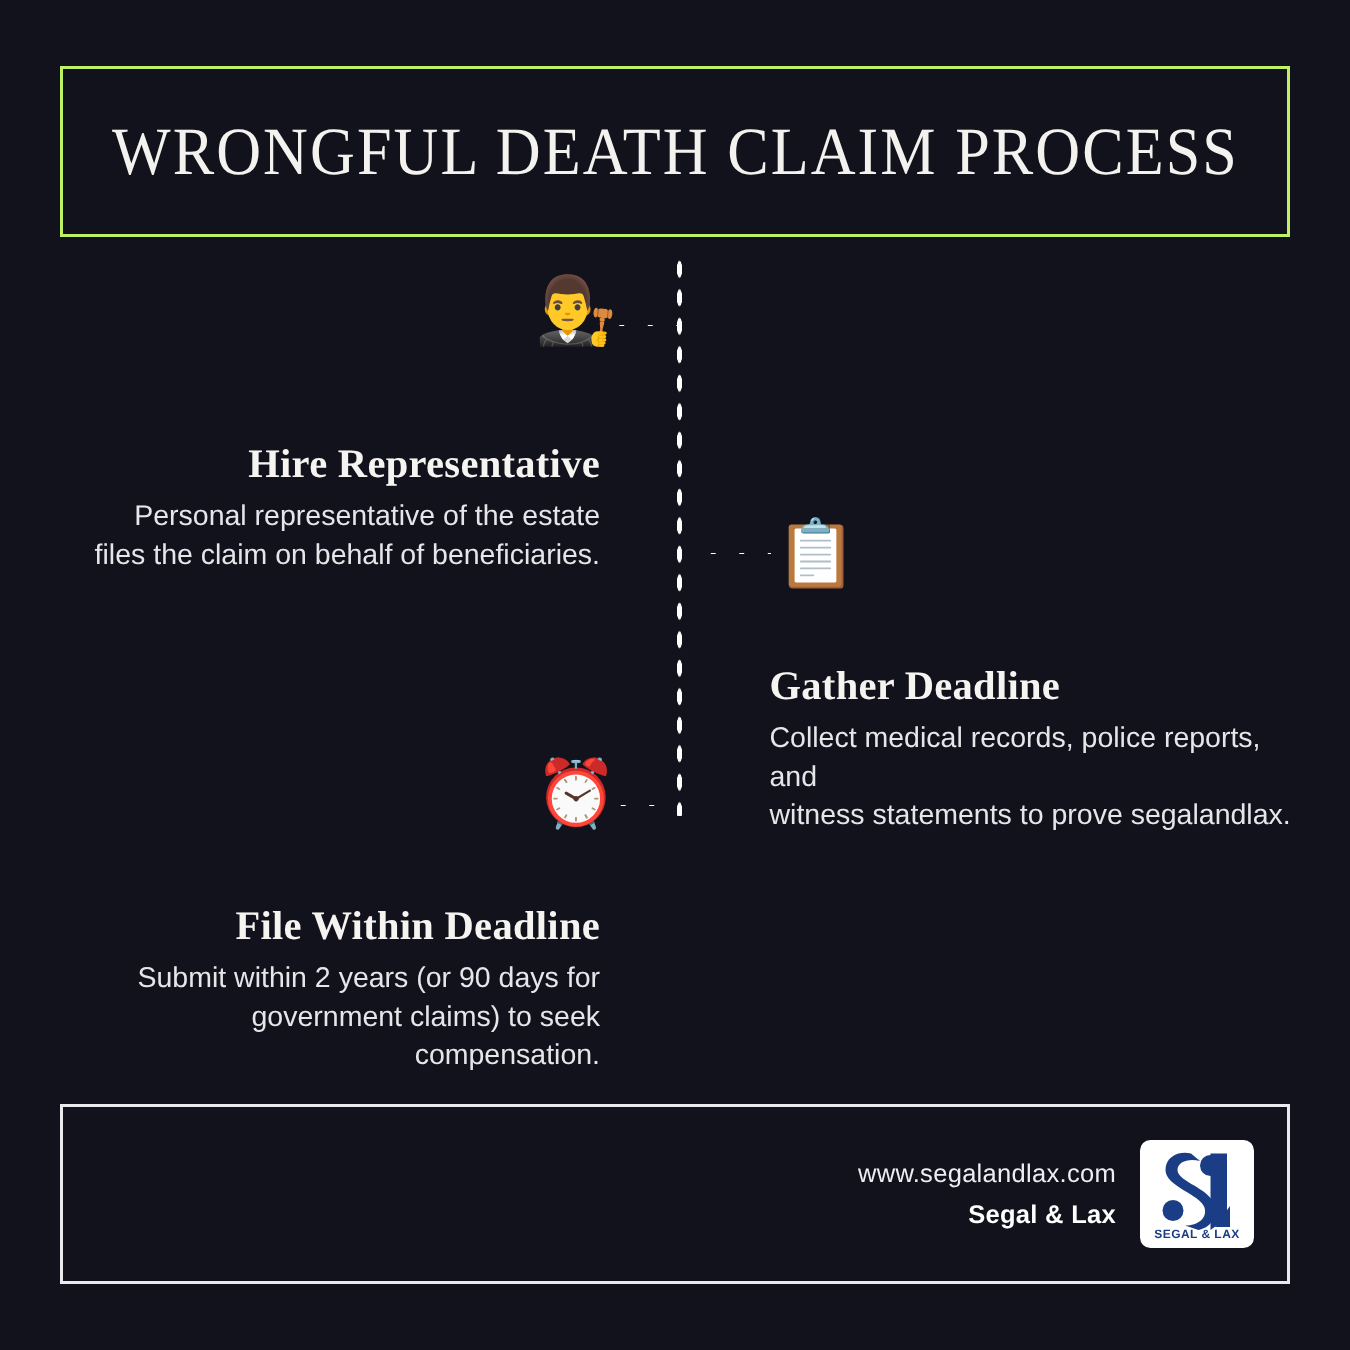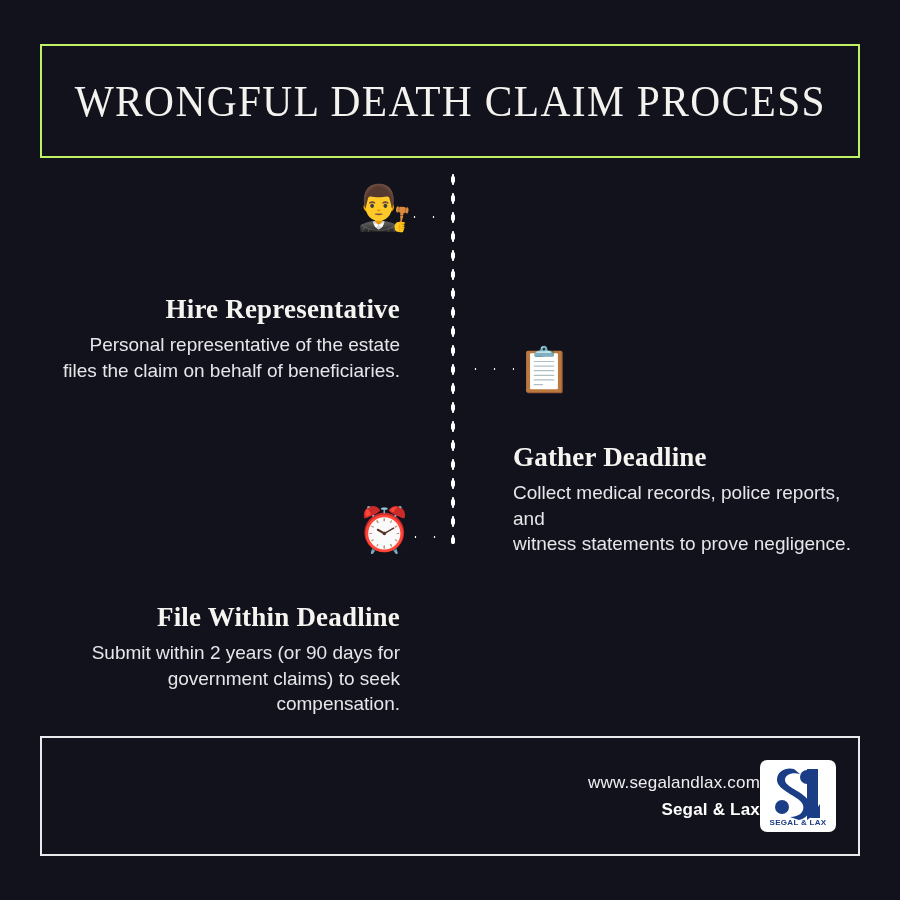--- a/index.html
+++ b/index.html
@@ -116,20 +116,21 @@
     border: 2px solid #e9e9ee;
     box-sizing: border-box;
   }
   .footer-inner {
     position: absolute;
     right: 22px;
     top: 50%;
     transform: translateY(-50%);
     display: flex;
     align-items: center;
+    gap: 16px;
     margin-left: 36px;
   }
   .footer-text { text-align: right; }
   .footer-url {
     font-family: "Liberation Sans", sans-serif;
     font-size: 17px;
     color: #eeeef2;
     letter-spacing: 0.2px;
     line-height: 1.6;
   }
@@ -187,21 +188,21 @@
       <p class="body">Personal representative of the estate
 files the claim on behalf of beneficiaries.</p>
     </div>
   </div>
 
   <div class="step step-2">
     <div class="emoji">📋</div>
     <div class="textblock">
       <p class="heading">Gather Deadline</p>
       <p class="body">Collect medical records, police reports, and
-witness statements to prove negligence.</p>
+witness statements to prove segalandlax.</p>
     </div>
   </div>
 
   <div class="step step-3">
     <div class="emoji">⏰</div>
     <div class="textblock">
       <p class="heading">File Within Deadline</p>
       <p class="body">Submit within 2 years (or 90 days for
 government claims) to seek compensation.</p>
     </div>

